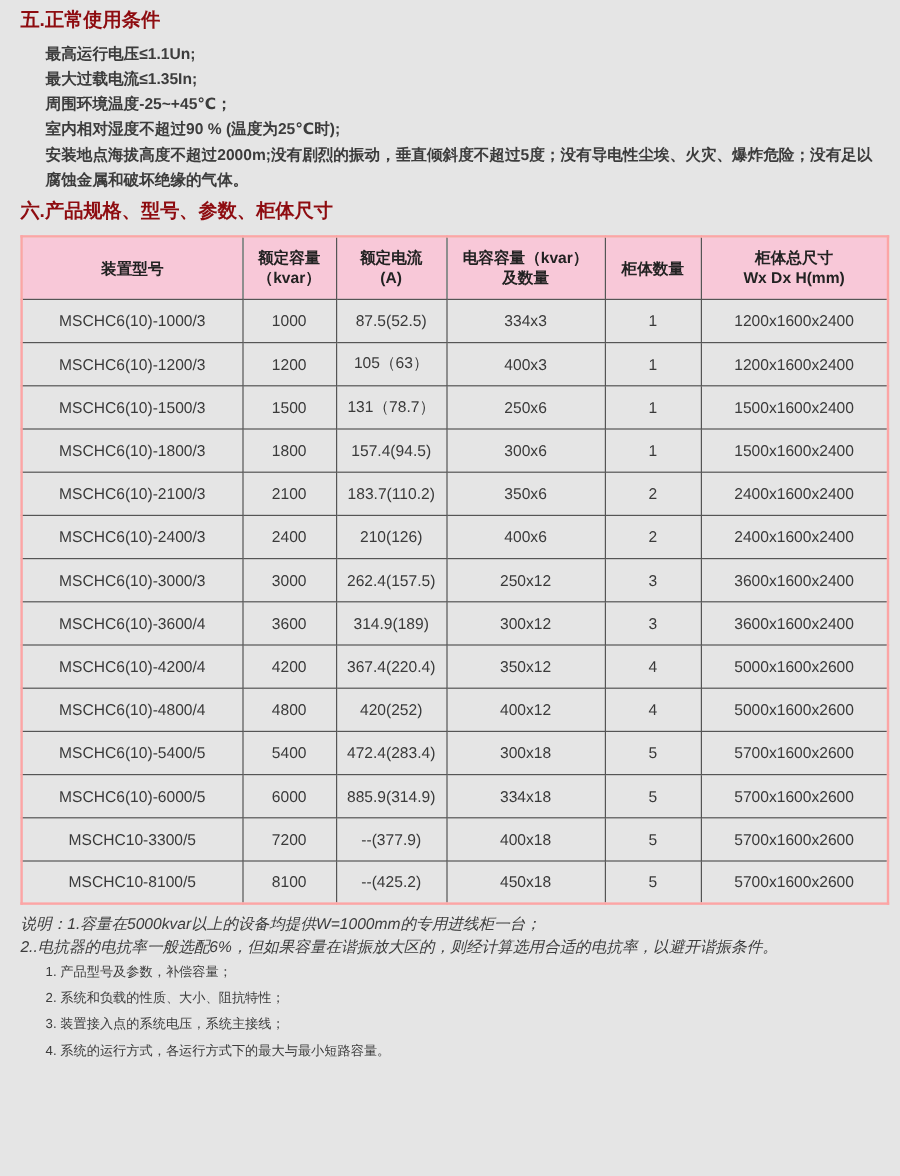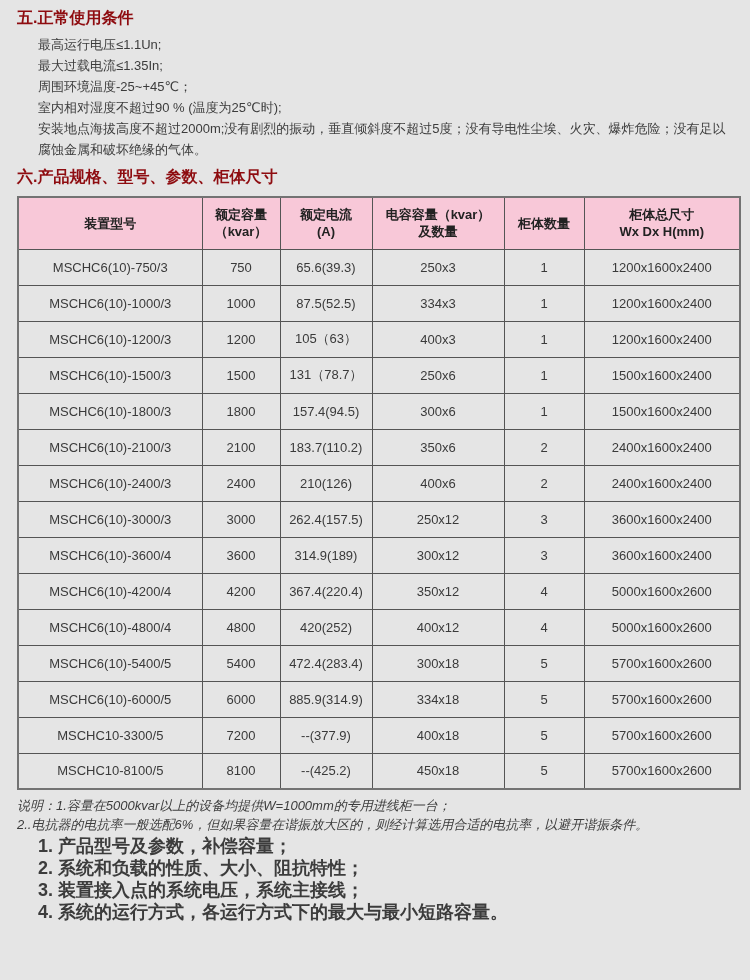--- a/index.html
+++ b/index.html
@@ -30,27 +30,28 @@
     line-height: 22px;
   }
   .sec-title.first { margin-top: 2px; }
   .conditions { margin: 5px 0 6px 0; }
   .conditions p {
     margin: 0;
     padding-left: 21px;
     font-size: 13px;
     line-height: 21px;
     max-width: 716px;
+    font-weight: bold;
   }
   .spec-table {
     border-collapse: collapse;
     table-layout: fixed;
     width: 722px;
     margin: 8px 0 0 0;
-    border: 2px solid #737373;
+    border: 2px solid #fca5a5;
   }
   .spec-table th, .spec-table td {
     border: 1px solid var(--border);
     text-align: center;
     vertical-align: middle;
     padding: 0 2px;
     overflow: hidden;
   }
   .spec-table th {
     background: var(--header-bg);
@@ -72,23 +73,22 @@
     margin: 0;
     font-size: 13px;
     line-height: 19px;
     font-style: italic;
   }
   .sec-title.after-table { margin-top: 7px; }
   .order-list { margin: 4px 0 0 0; }
   .order-list p {
     margin: 0 0 5px 0;
     padding-left: 21px;
-    font-size: 18px;
+    font-size: 11px;
     line-height: 17px;
-    font-weight: bold;
   }
 </style>
 </head>
 <body>
 
 <div class="page">
 
   <h2 class="sec-title first">五.正常使用条件</h2>
   <div class="conditions">
     <p>最高运行电压≤1.1Un;</p>
@@ -118,28 +118,20 @@
 (A)</th>
         <th>电容容量（kvar）
 及数量</th>
         <th>柜体数量</th>
         <th>柜体总尺寸
 Wx Dx H(mm)</th>
       </tr>
     </thead>
     <tbody>
         <tr>
-          <td>MSCHC6(10)-750/3</td>
-          <td>750</td>
-          <td>65.6(39.3)</td>
-          <td>250x3</td>
-          <td>1</td>
-          <td>1200x1600x2400</td>
-        </tr>
-        <tr>
           <td>MSCHC6(10)-1000/3</td>
           <td>1000</td>
           <td>87.5(52.5)</td>
           <td>334x3</td>
           <td>1</td>
           <td>1200x1600x2400</td>
         </tr>
         <tr>
           <td>MSCHC6(10)-1200/3</td>
           <td>1200</td>

